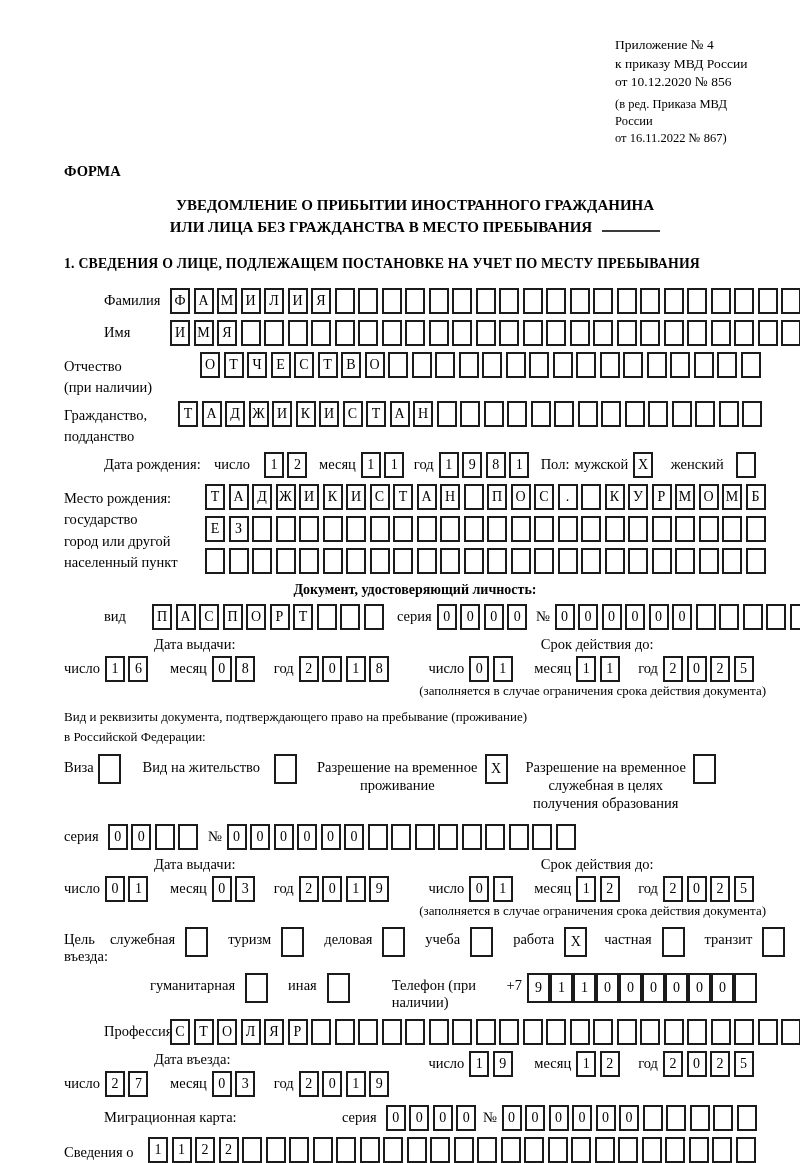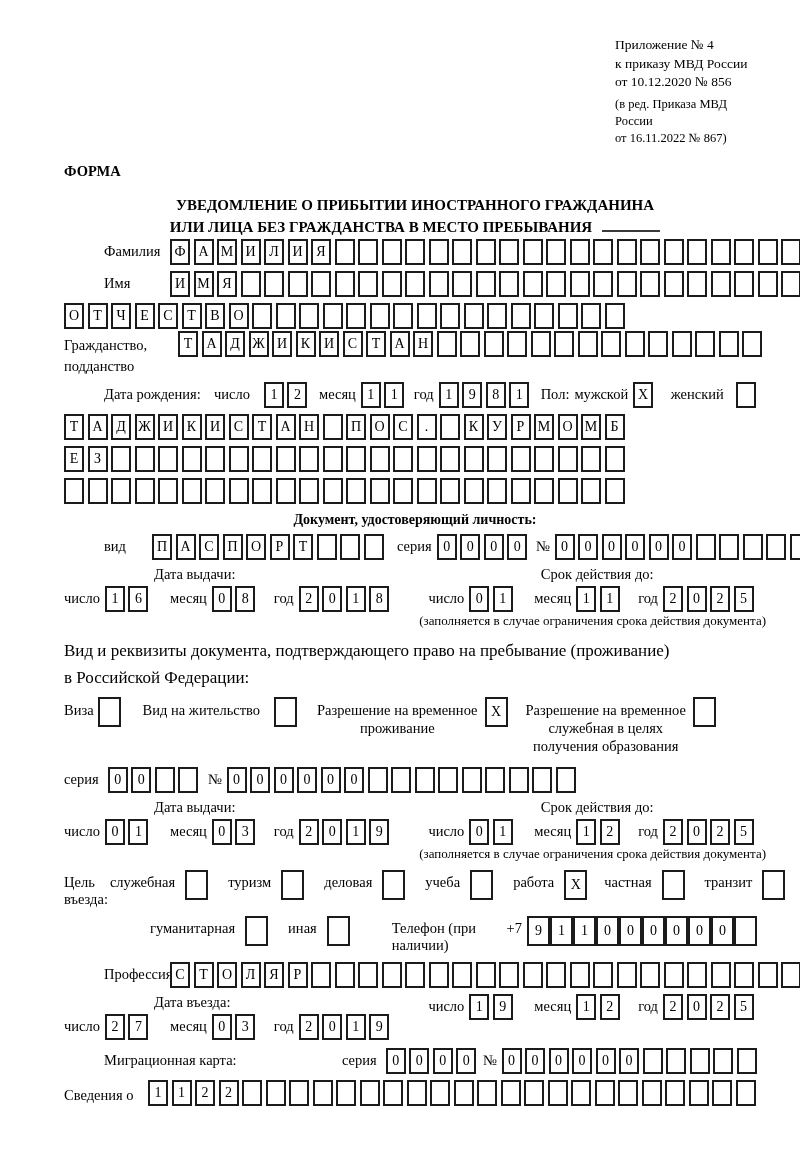--- a/index.html
+++ b/index.html
@@ -37,21 +37,21 @@
   .dates2 { display: flex; justify-content: space-between; font-size: 14.5px; margin-top: 2px; }
   .dcaption { font-size: 14.5px; margin-bottom: 3px; }
   .dcap-left { margin-left: 90px; }
   .dcap-center { text-align: center; }
   .dline { display: flex; align-items: flex-start; }
   .dlabel { padding-top: 4px; margin-right: 5px; }
   .dlabel + .cells { margin-right: 9px; }
   .note-right { text-align: right; font-size: 13px; margin-top: 1px; margin-bottom: 8px; }
 
   
-  .intro { font-size: 17px; line-height: 1.6; }
+  .intro { font-size: 13px; line-height: 1.6; }
   .opts { display: flex; align-items: flex-start; font-size: 14.5px; margin-top: 6px; margin-bottom: 12px; }
   .opt { display: flex; align-items: flex-start; }
   .opt .optlines { text-align: center; line-height: 18px; padding-top: 4px; }
   .opt .cells { margin-left: 7px; }
   .opts .cell, .purpose .cell { width: 23px; height: 30px; line-height: 25px; margin-right: 0; }
 
   
   .purpose { display: flex; align-items: flex-start; font-size: 14.5px; margin-bottom: 8px; }
   .pitem { display: flex; align-items: flex-start; margin-right: 11px; }
   .pitem .cells { margin-left: 5px; }
@@ -74,20 +74,21 @@
   </div>
   <div class="forma">ФОРМА</div>
 
   <div class="title">
     <div>УВЕДОМЛЕНИЕ О ПРИБЫТИИ ИНОСТРАННОГО ГРАЖДАНИНА</div>
     <div>
       <span>ИЛИ ЛИЦА БЕЗ ГРАЖДАНСТВА В МЕСТО ПРЕБЫВАНИЯ</span><span class="uline"></span>
     </div>
   </div>
 
+  <div class="sect">1. СВЕДЕНИЯ О ЛИЦЕ, ПОДЛЕЖАЩЕМ ПОСТАНОВКЕ НА УЧЕТ ПО МЕСТУ ПРЕБЫВАНИЯ</div>
 
   <div class="frow">
     <div class="flabel" style="width:66px">Фамилия</div>
     <div class="cells">
         <span class="cell">Ф</span>
         <span class="cell">А</span>
         <span class="cell">М</span>
         <span class="cell">И</span>
         <span class="cell">Л</span>
         <span class="cell">И</span>
@@ -142,20 +143,24 @@
         <span class="cell"></span>
         <span class="cell"></span>
         <span class="cell"></span>
         <span class="cell"></span>
         <span class="cell"></span>
         <span class="cell"></span>
       </div>
   </div>
 
   <div class="frow" style="margin-bottom:2px">
+    <div class="lblock" style="width:136px">
+      <div>Отчество</div>
+      <div>(при наличии)</div>
+    </div>
     <div class="cells">
         <span class="cell">О</span>
         <span class="cell">Т</span>
         <span class="cell">Ч</span>
         <span class="cell">Е</span>
         <span class="cell">С</span>
         <span class="cell">Т</span>
         <span class="cell">В</span>
         <span class="cell">О</span>
         <span class="cell"></span>
@@ -235,20 +240,26 @@
     <div class="cells" style="margin-right:14px">
         <span class="cell">X</span>
       </div>
     <span class="dlabel" style="margin-right:12px">женский</span>
     <div class="cells">
         <span class="cell"></span>
       </div>
   </div>
 
   <div class="frow" style="margin-bottom:2px">
+    <div class="lblock" style="width:141px">
+      <div>Место рождения:</div>
+      <div>государство</div>
+      <div>город или другой</div>
+      <div>населенный пункт</div>
+    </div>
     <div class="stack">
       <div class="cells">
           <span class="cell">Т</span>
           <span class="cell">А</span>
           <span class="cell">Д</span>
           <span class="cell">Ж</span>
           <span class="cell">И</span>
           <span class="cell">К</span>
           <span class="cell">И</span>
           <span class="cell">С</span>

